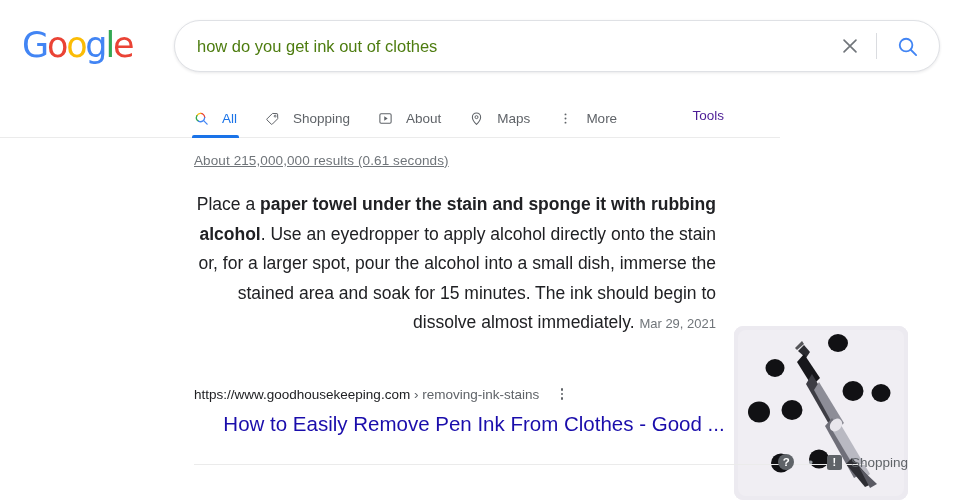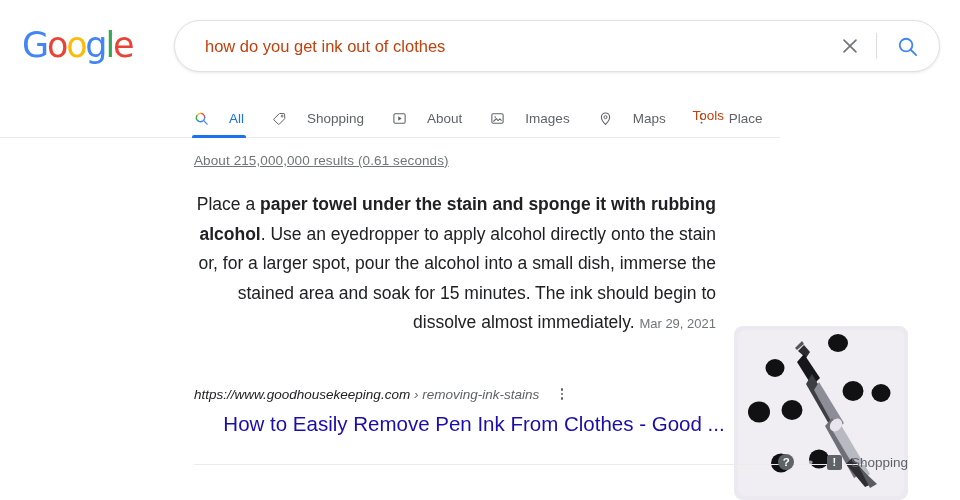--- a/index.html
+++ b/index.html
@@ -29,54 +29,54 @@
   .searchbox {
     position: absolute; left: 174px; top: 20px;
     width: 766px; height: 52px;
     border: 1px solid #dfe1e5; border-radius: 26px;
     background: #fff;
     box-shadow: 0 1px 3px rgba(32,33,36,.10);
     display: flex; align-items: center;
   }
   .search-input {
     flex: 1; border: none; outline: none; background: transparent;
-    margin-left: 30px; height: 36px;
+    margin-left: 22px; height: 36px;
     font-family: "Liberation Sans", sans-serif;
-    font-size: 16.5px; color: #c2410c;
+    font-size: 16.5px; color: #4d7c0f;
   }
   .clear-btn {
     width: 40px; height: 40px; display: flex; align-items: center; justify-content: center;
     cursor: pointer; color: #70757a;
   }
   .vdiv { width: 1px; height: 26px; background: #dadce0; margin: 0 6px; }
   .search-btn {
     width: 48px; height: 44px; display: flex; align-items: center; justify-content: center;
     cursor: pointer; margin-right: 8px;
   }
 
   
   .nav { position: absolute; left: 190px; top: 99px; display: flex; align-items: center; gap: 0; }
   .tab {
-    display: flex; align-items: center; gap: 20px;
+    display: flex; align-items: center; gap: 13px;
     height: 39px; padding: 0 14px; cursor: pointer;
     font-size: 13.5px; color: #5f6368; white-space: nowrap;
     position: relative;
   }
   .tab:first-child { padding-left: 4px; }
   .tab .tlabel { line-height: 1; }
   .tab.active { color: #1a73e8; }
   .tab.active::after {
     content: ""; position: absolute; left: 2px; right: 12px; bottom: 0;
     height: 3px; background: #1a73e8; border-radius: 2px 2px 0 0;
   }
   .tab svg { display: block; }
 
   .tools-btn {
     position: absolute; right: 50px; top: 104px;
-    font-size: 13.5px; color: #c2410c; cursor: pointer; padding: 4px 6px;
+    font-size: 13.5px; color: #4c1d95; cursor: pointer; padding: 4px 6px;
   }
 
   
   .results { position: absolute; left: 0; top: 138px; width: 960px; }
   .stats {
     position: absolute; left: 194px; top: 15px;
     font-size: 13.5px; color: #70757a; letter-spacing: .1px; text-decoration: underline;
   }
 
   .snippet { position: absolute; left: 194px; top: 52px; width: 522px; text-align: right; }
@@ -89,21 +89,21 @@
   .thumb {
     position: absolute; left: 734px; top: 188px;
     width: 174px; height: 174px; border-radius: 9px; overflow: hidden;
     background: #ece9ef;
   }
   .thumb svg { display: block; width: 100%; height: 100%; }
 
   
   .result { position: absolute; left: 194px; top: 246px; width: 560px; }
   .result-url-row { display: flex; align-items: center; height: 20px; }
-  .result-url { font-size: 13.5px; color: #202124; white-space: nowrap; font-style: italic; }
+  .result-url { font-size: 13.5px; color: #202124; white-space: nowrap; }
   .result-url .crumb { color: #5f6368; }
   .kebab {
     margin-left: 14px; width: 18px; height: 18px; cursor: pointer;
     display: flex; flex-direction: column; align-items: center; justify-content: center; gap: 2px;
   }
   .kebab i { display: block; width: 2.5px; height: 2.5px; border-radius: 50%; background: #5f6368; }
   .result-title {
     margin-top: 7px; font-size: 20.5px; line-height: 26px;
     color: #1a0dab; cursor: pointer; white-space: nowrap; text-align: center;
   }
@@ -170,44 +170,36 @@
       </div>
 
       <div class="tab">
         <svg width="15" height="15" viewBox="0 0 24 24">
           <rect x="3" y="4.5" width="18" height="15" rx="2" fill="none" stroke="#5f6368" stroke-width="1.7"></rect>
           <path d="M10 8.5 L15.5 12 L10 15.5 Z" fill="#5f6368"></path>
         </svg>
         <span class="tlabel">About</span>
       </div>
 
-      <div class="tab">
-        <svg width="15" height="15" viewBox="0 0 24 24">
-          <rect x="3" y="4.5" width="18" height="15" rx="2" fill="none" stroke="#5f6368" stroke-width="1.7"></rect>
-          <circle cx="8.3" cy="9.5" r="1.3" fill="#5f6368"></circle>
-          <path d="M5.5 16.8 L10 12.3 L13 15.3 L15.8 12.6 L18.6 15.6" fill="none" stroke="#5f6368" stroke-width="1.7" stroke-linejoin="round"></path>
-        </svg>
-        <span class="tlabel">Images</span>
-      </div>
 
       <div class="tab">
         <svg width="15" height="15" viewBox="0 0 24 24">
           <path d="M12 21.5 C12 21.5 18.6 14.6 18.6 9.8 A6.6 6.6 0 0 0 5.4 9.8 C5.4 14.6 12 21.5 12 21.5 Z" fill="none" stroke="#5f6368" stroke-width="1.7" stroke-linejoin="round"></path>
           <circle cx="12" cy="9.8" r="2.4" fill="none" stroke="#5f6368" stroke-width="1.6"></circle>
         </svg>
         <span class="tlabel">Maps</span>
       </div>
 
       <div class="tab">
         <svg width="15" height="15" viewBox="0 0 24 24">
           <circle cx="12" cy="5.4" r="1.55" fill="#5f6368"></circle>
           <circle cx="12" cy="12" r="1.55" fill="#5f6368"></circle>
           <circle cx="12" cy="18.6" r="1.55" fill="#5f6368"></circle>
         </svg>
-        <span class="tlabel">Place</span>
+        <span class="tlabel">More</span>
       </div>
 
     </div>
 
     <div class="tools-btn">Tools</div>
   </div>
 
   <div class="results">
 
     <div class="stats">About 215,000,000 results (0.61 seconds)</div>

